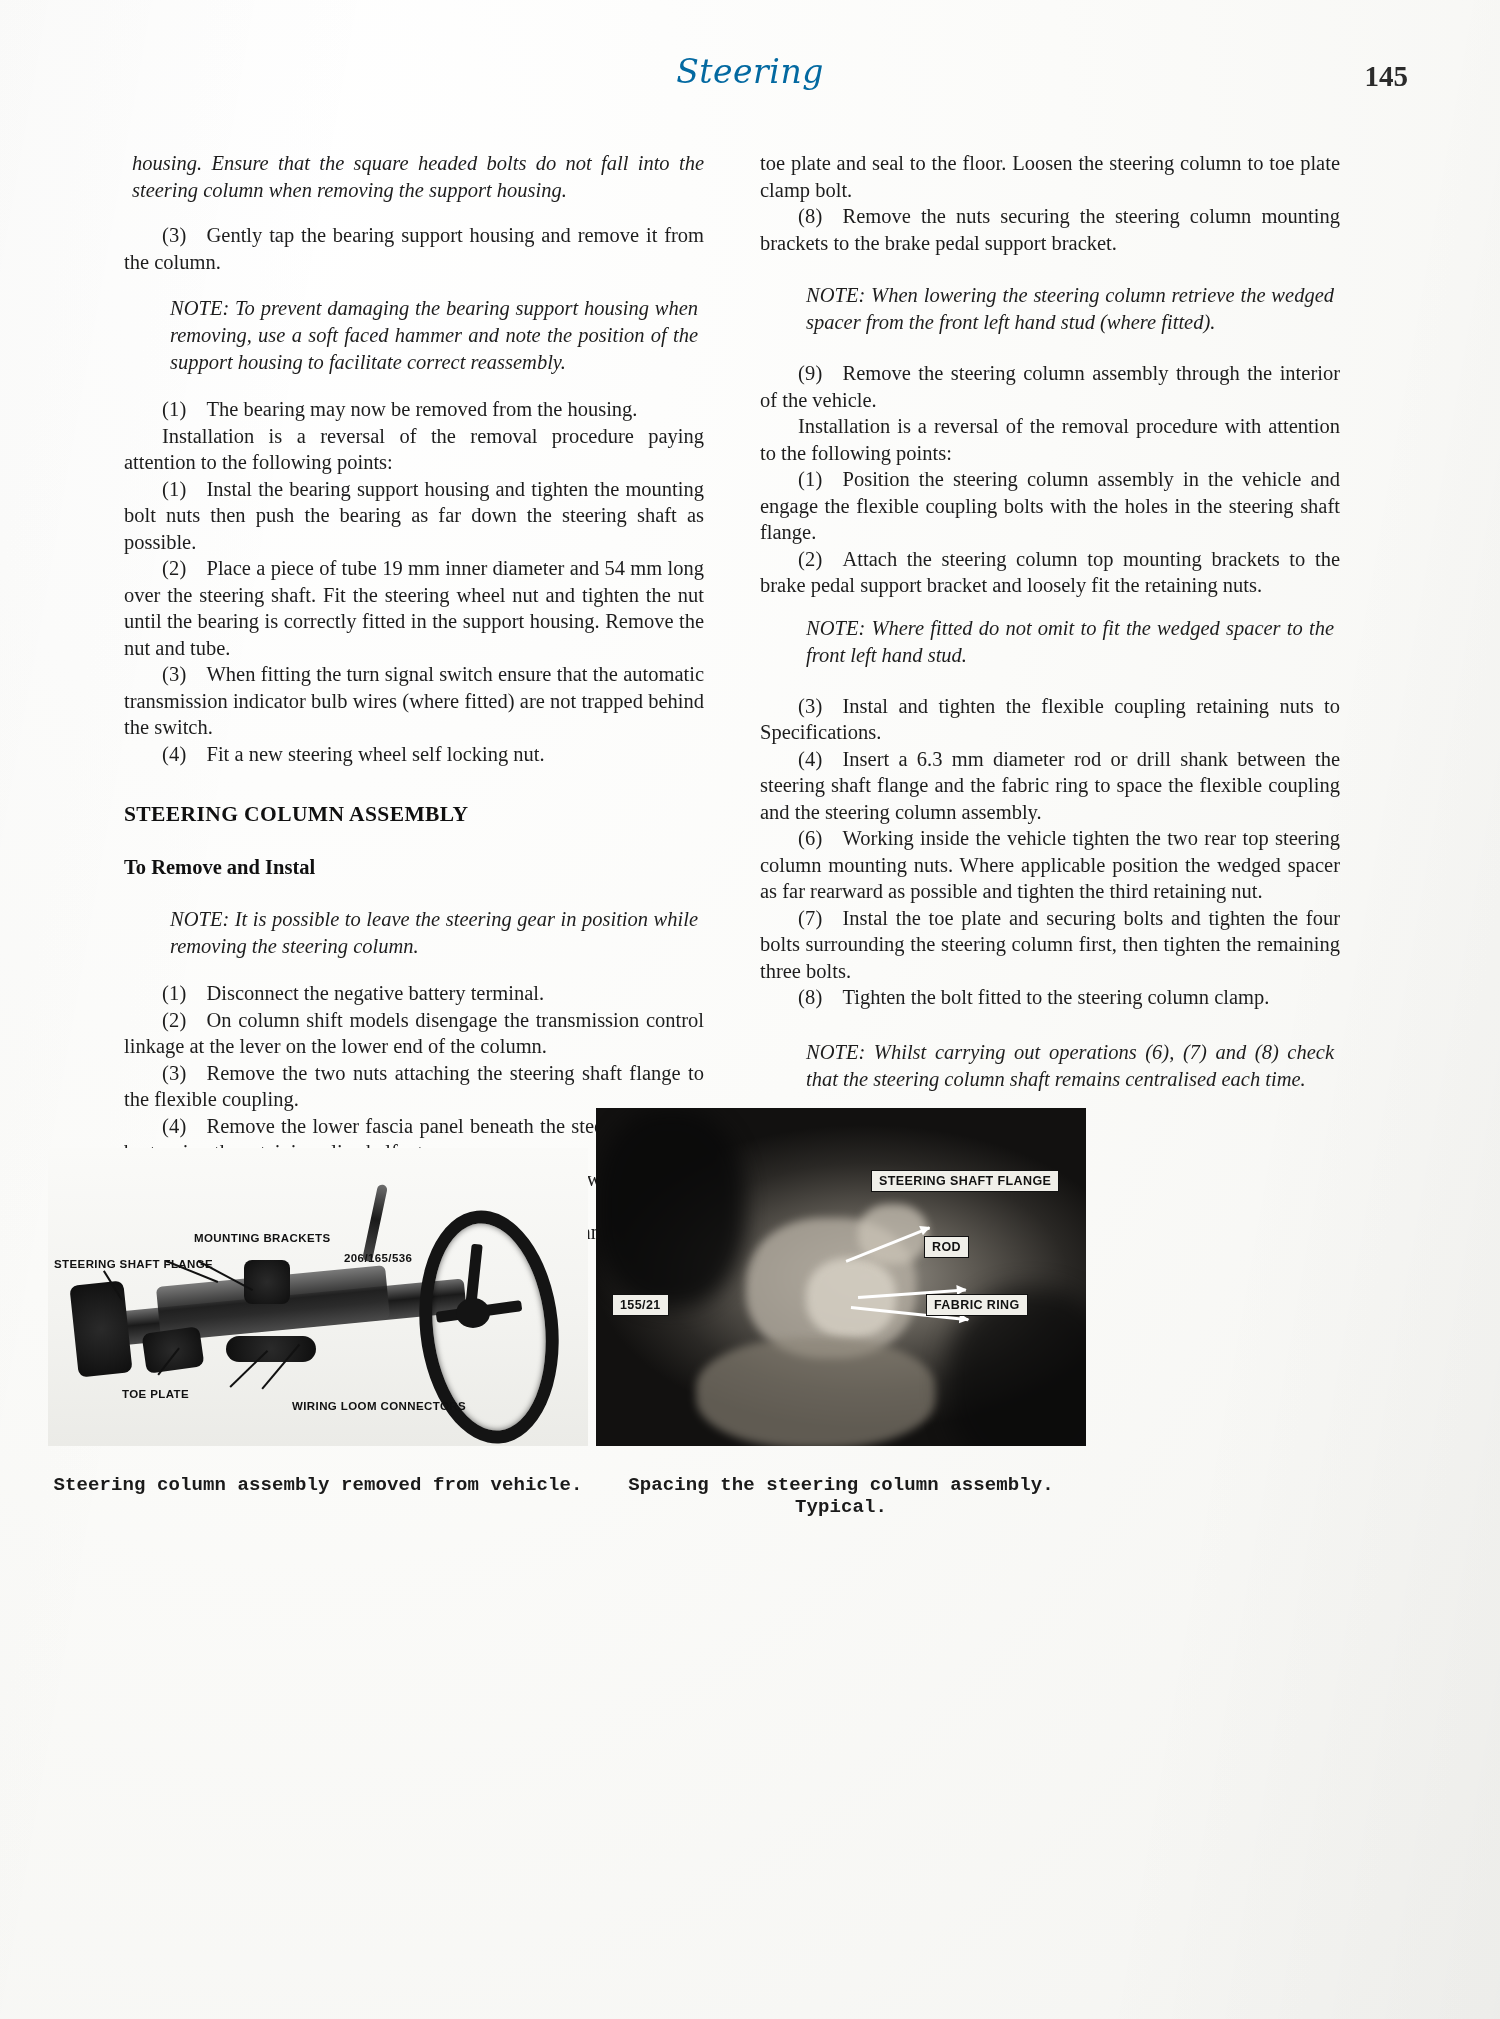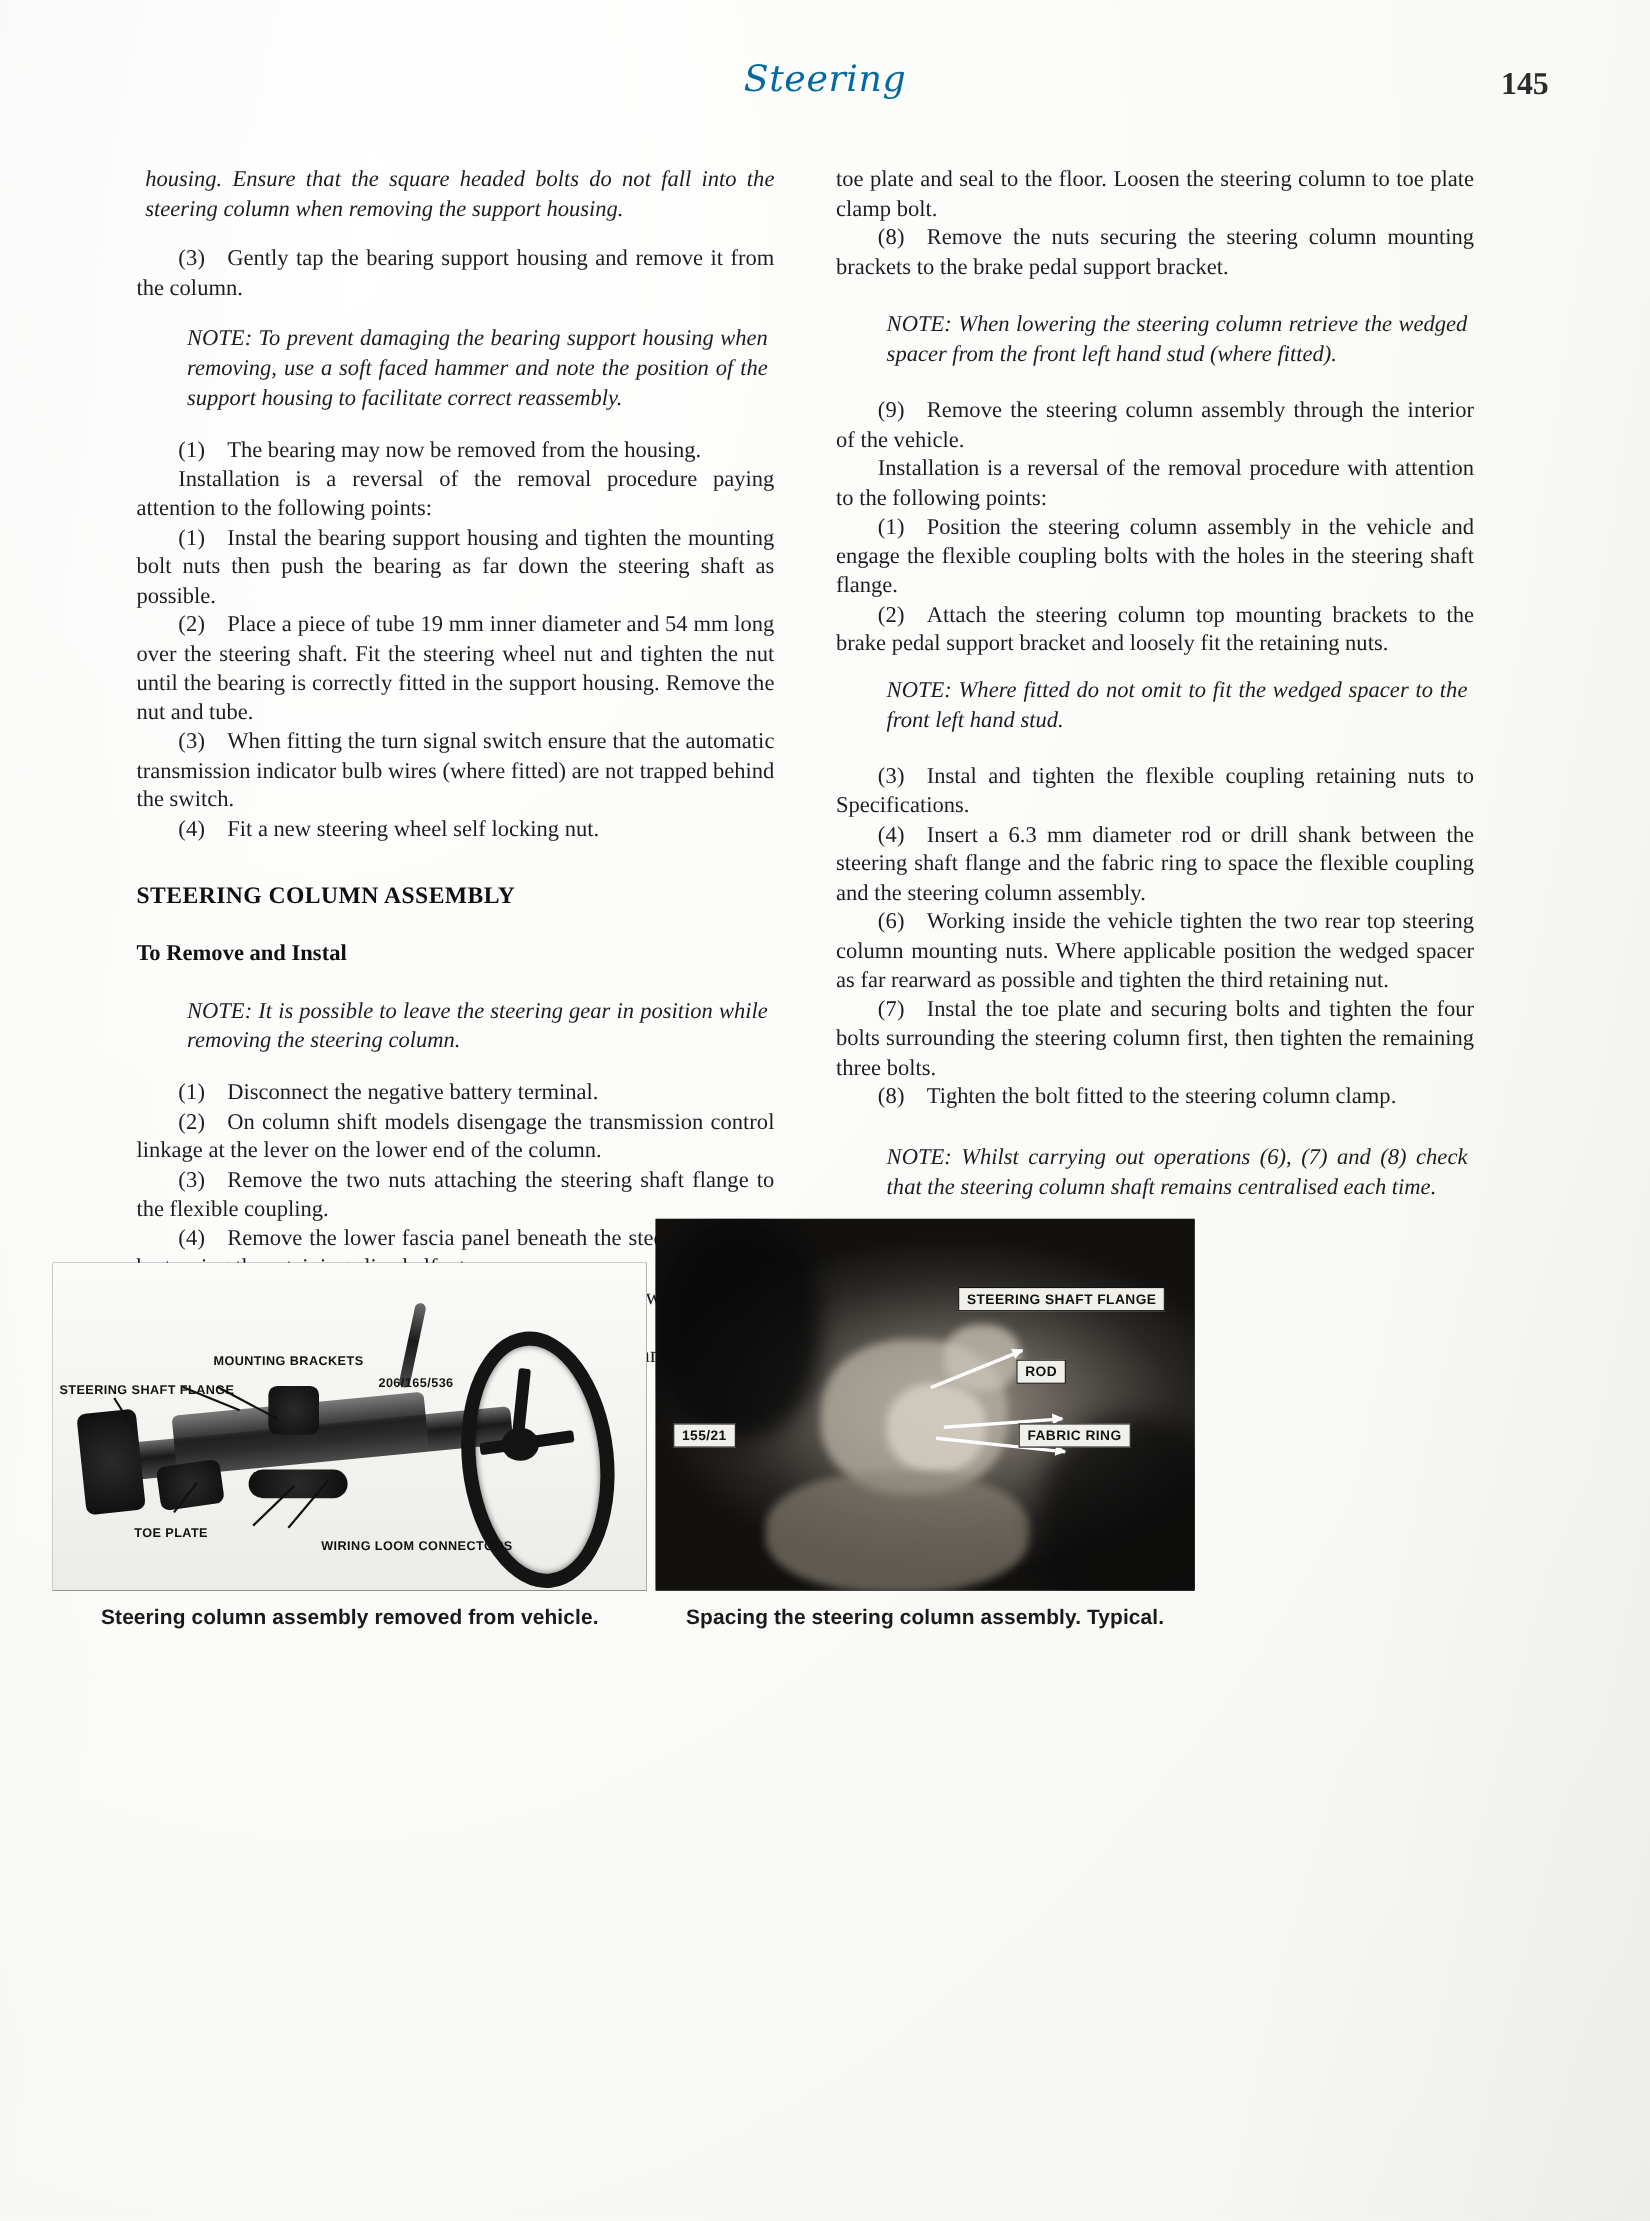--- a/index.html
+++ b/index.html
@@ -75,22 +75,22 @@
   }
 
   
   .fig{position:absolute;}
   .fig-img{
     position:relative;overflow:hidden;
     background:#0d0d0d;
   }
   .cap{
     text-align:center;font-weight:bold;font-size:19px;
-    font-family:Liberation Sans, sans-serif;
-    color:#1a1a1a;margin-top:14px;letter-spacing:0.1px;
+    font-family:Liberation Mono, monospace;
+    color:#1a1a1a;margin-top:28px;letter-spacing:0.1px;
   }
 
   
   #fig1{left:48px;top:1148px;width:540px;}
   #fig1 .fig-img{width:540px;height:298px;
     background:
       radial-gradient(ellipse 60% 50% at 18% 62%, #3a3a3a 0%, #161616 60%, #0b0b0b 100%),
       linear-gradient(180deg,#f6f6f4 0%, #f2f2ef 38%, #ececE8 100%);
     background-blend-mode:normal;
   }

